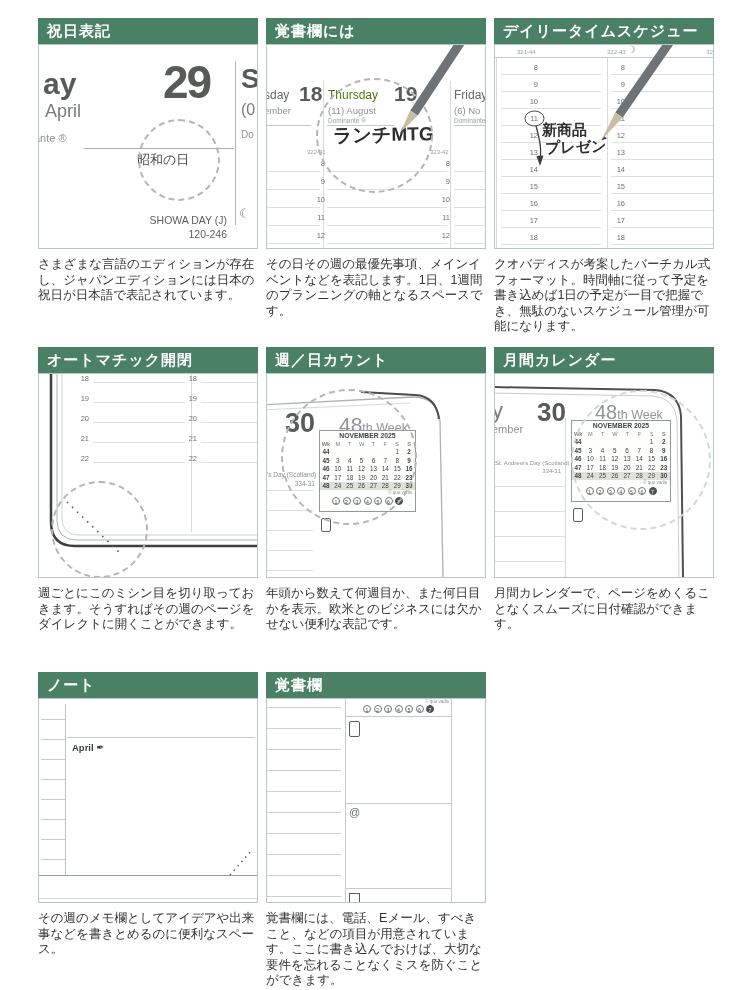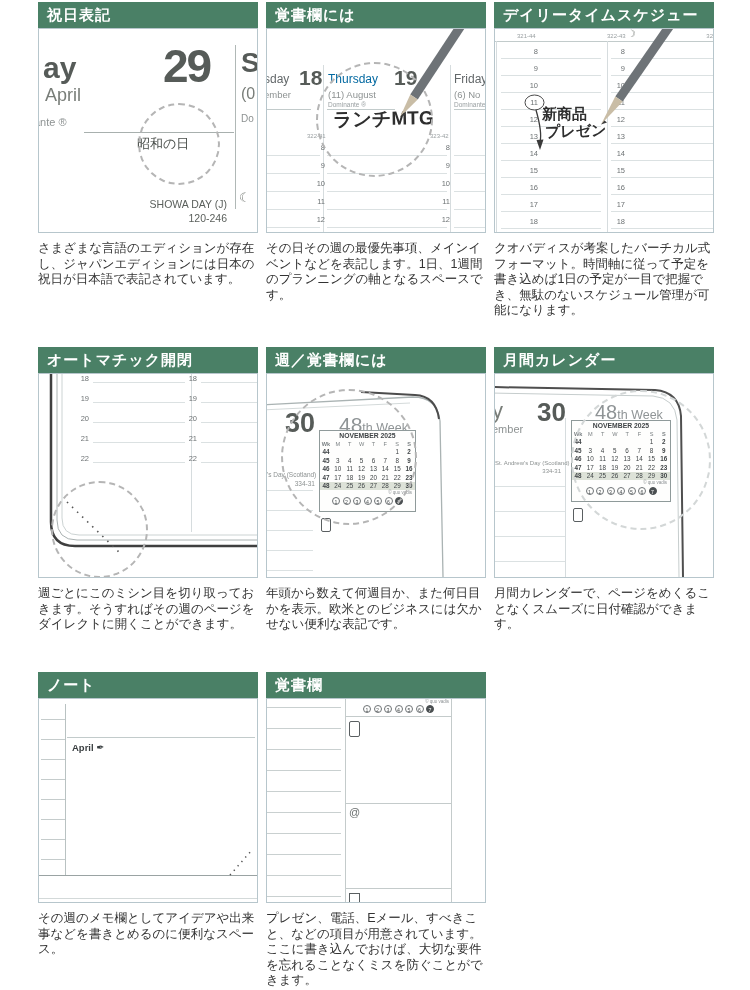--- a/index.html
+++ b/index.html
@@ -1,19 +1,19 @@
 <!DOCTYPE html>
 <html><head>
 <meta charset="utf-8">
 <style>
   html,body{margin:0;padding:0;}
   body{width:750px;height:990px;background:#ffffff;position:relative;overflow:hidden;
        font-family:"Liberation Sans","DejaVu Sans",sans-serif;}
   .row{position:absolute;left:38px;display:flex;gap:8px;}
-  .row1{top:2px}.row2{top:347px}.row3{top:672px}
+  .row1{top:18px}.row2{top:347px}.row3{top:672px}
   .card{width:220px;}
   .chead{height:26px;background:#4A8066;color:#fff;font-weight:bold;font-size:15px;
          line-height:26px;padding-left:9px;letter-spacing:1px;box-sizing:border-box;}
   .cimg{position:relative;width:218px;height:203px;border:1px solid #b7c6cc;background:#fff;overflow:hidden;}
   .cdesc{margin-top:8px;width:222px;font-size:12.5px;line-height:15.5px;color:#333;}
   .t{position:absolute;white-space:nowrap;line-height:1;}
   .g1{color:#565b58}.g2{color:#787d78}.g3{color:#8d9292}
   .bold{font-weight:bold}
   .tiny{font-size:6px;color:#9aa0a2}
   .hl{position:absolute;height:1px;background:#c2cbcb}
@@ -72,21 +72,21 @@
       <div class="vl" style="left:56px;top:36px;height:167px"></div>
       <div class="vl" style="left:183px;top:36px;height:167px"></div>
       <div class="hl" style="left:0;top:80px;width:44px"></div>
       <div class="hl" style="left:60px;top:80px;width:68px"></div>
       <div class="hl" style="left:187px;top:80px;width:31px"></div>
       <div class="rl" style="left:0;top:126px;width:53px;height:78px;--sp:18px"></div>
       <div class="rl" style="left:60px;top:126px;width:120px;height:78px;--sp:18px"></div>
       <div class="rl" style="left:187px;top:126px;width:31px;height:78px;--sp:18px"></div>
       <div class="t" style="left:-3px;top:44px;font-size:12px;color:#63686a">sday</div>
       <div class="t g1 bold" style="left:32px;top:38px;font-size:21px">18</div>
-      <div class="t" style="left:61px;top:44px;font-size:12px;color:#0369a1">Thursday</div>
+      <div class="t" style="left:61px;top:44px;font-size:12px;color:#4d7c0f">Thursday</div>
       <div class="t g1 bold" style="left:127px;top:38px;font-size:21px">19</div>
       <div class="t" style="left:187px;top:44px;font-size:12px;color:#63686a">Friday</div>
       <div class="t g3" style="left:-3px;top:61px;font-size:9.5px">ember</div>
       <div class="t g3" style="left:61px;top:61px;font-size:9.5px">(11) August</div>
       <div class="t g3" style="left:187px;top:61px;font-size:9.5px">(6) No</div>
       <div class="t" style="left:61px;top:73px;font-size:6.5px;color:#9aa0a2">Dominante ®</div>
       <div class="t" style="left:187px;top:73px;font-size:6.5px;color:#9aa0a2">Dominante ®</div>
       <div class="t tiny" style="left:40px;top:104px">322-41</div>
       <div class="t tiny" style="left:163px;top:104px">323-42</div>
       <div class="times" style="left:38px;top:110px;width:20px;line-height:18px">8
@@ -186,21 +186,21 @@
         <path d="M18,0 V146 Q18,166 38,166 H220" fill="none" stroke="#aab2b2" stroke-width="1"></path>
         <path d="M23,0 V144 Q23,161 40,161 H220" fill="none" stroke="#ccd3d3" stroke-width="1"></path>
         <line x1="28" y1="128" x2="82" y2="180" stroke="#555" stroke-width="1.6" stroke-dasharray="1.5 5.5"></line>
       </svg>
       <div class="dash" style="left:12px;top:107px;width:93px;height:93px"></div>
     </div>
     <div class="cdesc">週ごとにこのミシン目を切り取っておきます。そうすればその週のページをダイレクトに開くことができます。</div>
   </div>
 
   <div class="card">
-    <div class="chead">週／覚書欄には</div>
+    <div class="chead">週／日カウント</div>
     <div class="cimg">
       <svg class="art" viewBox="0 0 218 203">
         <path d="M-6,31 L146,23 Q170,23 173,47 L176,203" fill="none" stroke="#aab3b3" stroke-width="1.3"></path>
         <path d="M94,18 L148,21 Q169,22 172,45" fill="none" stroke="#4c4c4c" stroke-width="2"></path>
         <path d="M-6,36 L143,29" fill="none" stroke="#d4dada" stroke-width="1"></path>
       </svg>
       <div class="rl" style="left:0;top:116px;width:46px;height:86px;--sp:20px"></div>
       <div class="t g1 bold" style="left:18px;top:36px;font-size:27px">30</div>
       <div class="t" style="left:72px;top:40px"><span class="wknum">48</span><span class="wksuf">th Week</span></div>
       <div class="t g3" style="left:0;top:98px;width:48px;text-align:right;font-size:6.5px;white-space:nowrap">'s Day (Scotland)</div>
@@ -426,15 +426,15 @@
             <span class="c">6</span>
             <span class="c f">7</span>
           </div>
       </div>
       <div class="ph" style="left:82px;top:22px;width:9px;height:14px"></div>
       <div class="hl" style="left:79px;top:104px;width:105px;background:#c4cbcb"></div>
       <div class="t" style="left:82px;top:108px;font-size:11px;color:#6a6f6f">@</div>
       <div class="hl" style="left:79px;top:189px;width:105px;background:#c4cbcb"></div>
       <div class="cb" style="left:82px;top:194px;width:9px;height:9px"></div>
     </div>
-    <div class="cdesc">プレゼン、電話、Eメール、すべきこと、などの項目が用意されています。ここに書き込んでおけば、大切な要件を忘れることなくミスを防ぐことができます。</div>
+    <div class="cdesc">覚書欄には、電話、Eメール、すべきこと、などの項目が用意されています。ここに書き込んでおけば、大切な要件を忘れることなくミスを防ぐことができます。</div>
   </div>
 </div>
 
 </body></html>

